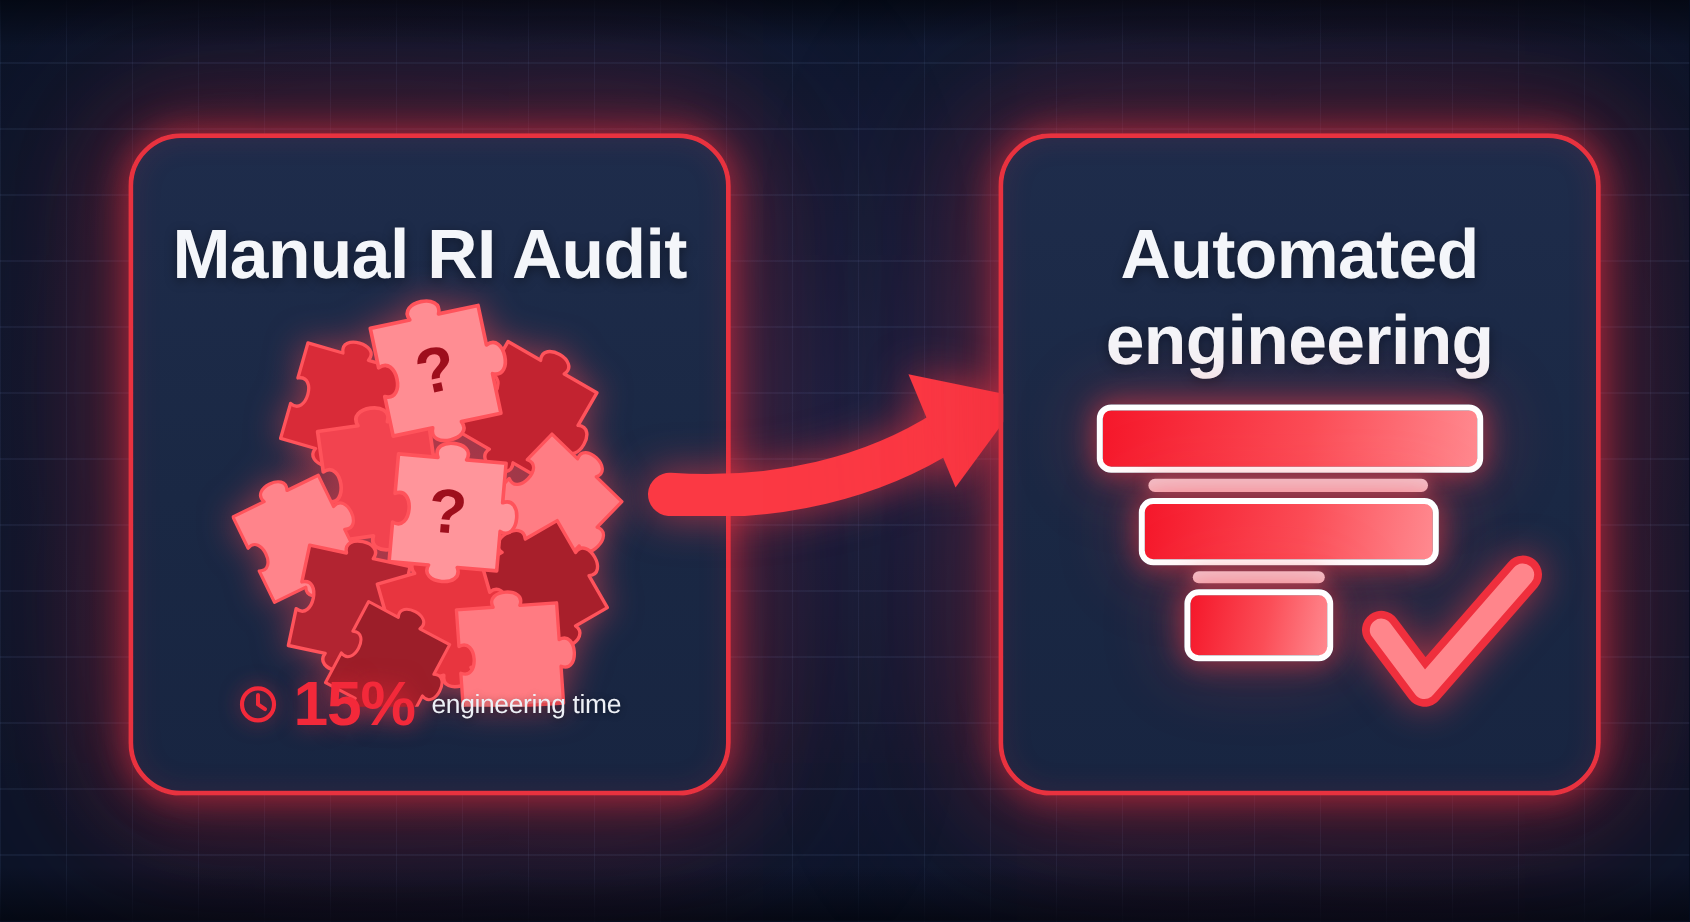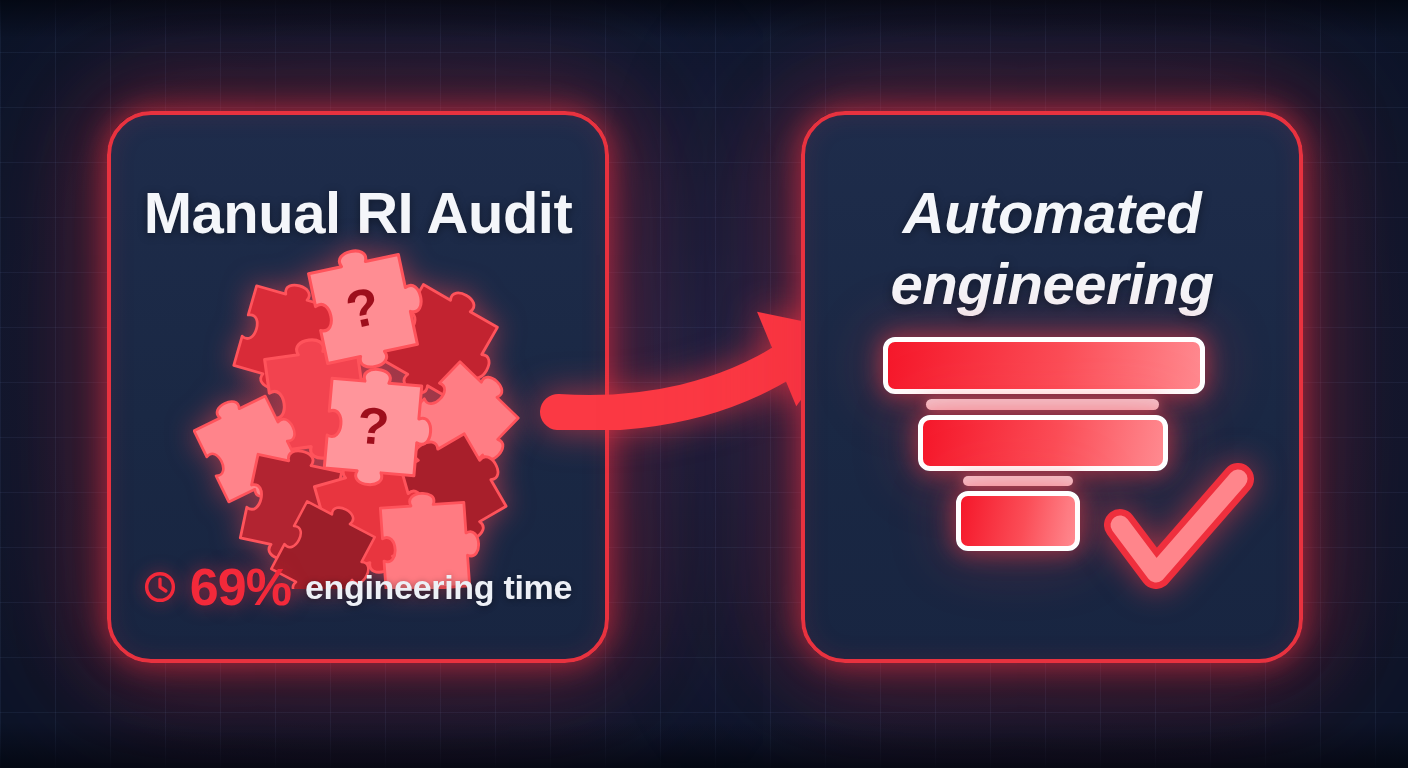--- a/index.html
+++ b/index.html
@@ -16,42 +16,42 @@
     position:absolute;top:111px;width:494px;height:544px;
     background:linear-gradient(180deg,#1e2c4b 0%,#1a2844 55%,#182541 100%);
     border:4px solid #e8323f;border-radius:44px;
     box-shadow:
       0 0 28px 2px rgba(242,48,64,.55),
       0 0 80px 14px rgba(242,48,64,.28),
       0 0 170px 50px rgba(242,48,64,.13),
       inset 0 0 26px rgba(242,48,64,.12);
   }
   #left-card{left:107px;}
-  #right-card{left:801px;font-style:italic;}
+  #right-card{left:832px;}
   .card-title{
     position:absolute;top:40px;left:0;width:100%;
     text-align:center;color:#f4f6fa;font-weight:700;font-size:58px;
     letter-spacing:-0.5px;line-height:1.22;
     text-shadow:0 2px 10px rgba(0,0,0,.4);
     margin-top:23px;
   }
   
   #pile-glow{
     position:absolute;left:70px;top:130px;width:360px;height:340px;
     background:radial-gradient(closest-side, rgba(255,55,66,.38), rgba(255,55,66,.14) 55%, transparent 75%);
     border-radius:50%;
   }
   #pile-svg{position:absolute;left:82px;top:134px;filter:drop-shadow(0 0 14px rgba(255,70,78,.55));}
   .stat-row{
     position:absolute;bottom:42px;left:0;width:100%;
     display:flex;align-items:center;justify-content:center;gap:14px;
   }
   .stat-value{color:#f3293a;font-weight:700;font-size:52px;letter-spacing:-1px;
     text-shadow:0 0 18px rgba(243,41,58,.55);}
-  .stat-label{color:#edf0f6;font-weight:700;font-size:34px;letter-spacing:-0.3px;
+  .stat-label{color:#edf0f6;font-weight:400;font-size:22px;letter-spacing:-0.3px;
     text-shadow:0 1px 6px rgba(0,0,0,.4);}
   #clock-svg{filter:drop-shadow(0 0 8px rgba(243,41,58,.6));}
   
   .bar{
     position:absolute;box-sizing:border-box;
     border:5px solid #ffffff;border-radius:12px;
     background:linear-gradient(100deg,#f5172a 0%,#fb4d57 55%,#ff8a90 100%);
     box-shadow:0 0 22px 3px rgba(255,60,70,.5), 0 0 60px 10px rgba(255,60,70,.22);
   }
   #bar-1{left:78px;top:222px;width:322px;height:57px;}
@@ -122,21 +122,21 @@
           <text x="0" y="17" text-anchor="middle" font-family="Liberation Sans, sans-serif" font-size="52" font-weight="bold" fill="#9e0e1c" stroke="none">?</text>
         </g>
       </g>
     </svg>
 
     <div class="stat-row">
       <svg id="clock-svg" width="32" height="32" viewBox="0 0 24 24">
         <circle cx="12" cy="12" r="10" fill="none" stroke="#f3293a" stroke-width="2.6"></circle>
         <path d="M12,6.2 L12,12 L16.4,15" fill="none" stroke="#f3293a" stroke-width="2.5" stroke-linecap="round" stroke-linejoin="round"></path>
       </svg>
-      <span class="stat-value">69%</span>
+      <span class="stat-value">15%</span>
       <span class="stat-label">engineering time</span>
     </div>
   </div>
 
   <svg id="arrow-svg" width="322" height="132" viewBox="0 0 322 132">
     <path d="M20,114 C110,120 190,100 252,60" fill="none" stroke="#fb3944" stroke-width="36" stroke-linecap="round"></path>
     <polygon points="213,20 265,108 309,26" fill="#fb3944" transform="rotate(8 260 60)"></polygon>
   </svg>
 
   <div id="right-card" class="card">

